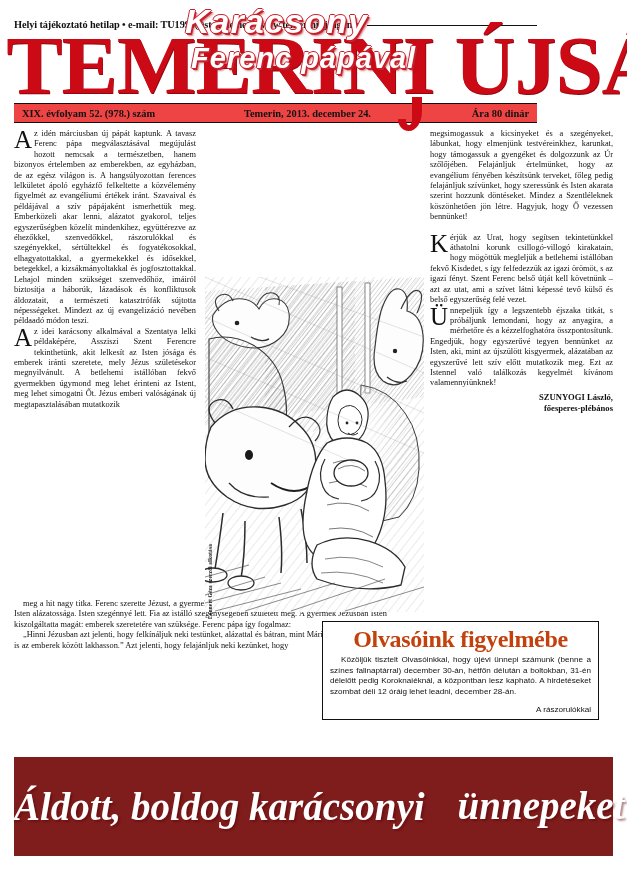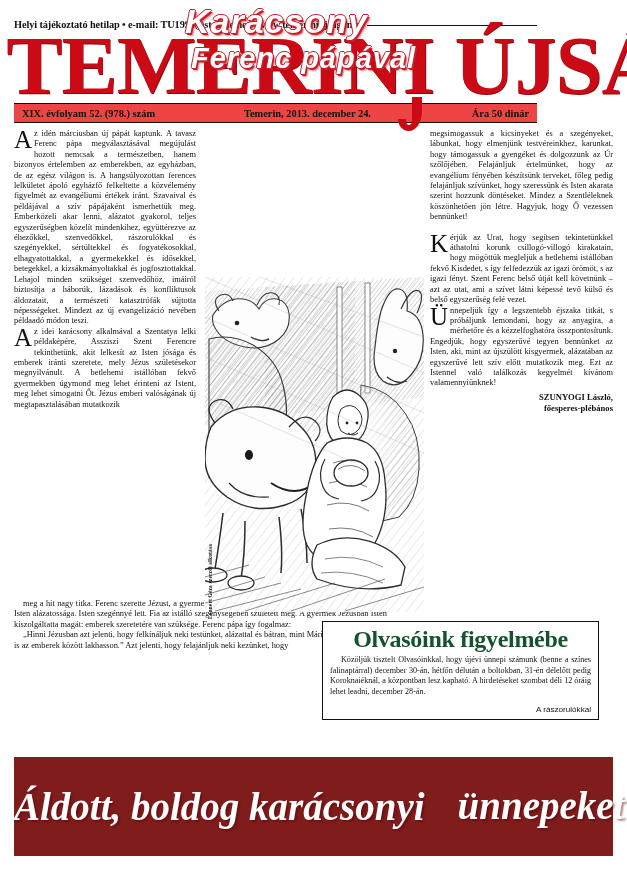--- a/index.html
+++ b/index.html
@@ -217,32 +217,32 @@
     background: #fff;
     box-sizing: border-box;
     padding: 4px 7px 5px 7px;
   }
   .notice-title {
     font-family: "Liberation Serif", serif;
     font-weight: bold;
     font-size: 24px;
     line-height: 27px;
     text-align: center;
-    color: #14532d;
+    color: #c2410c;
     letter-spacing: -0.3px;
   }
   .notice-body {
     font-family: "Liberation Sans", sans-serif;
     font-size: 8.1px;
     line-height: 10.6px;
     text-align: justify;
     color: #111;
     margin-top: 2px;
   }
-  .notice-body p { margin: 0; text-indent: 11px; font-family: Liberation Serif, serif; }
+  .notice-body p { margin: 0; text-indent: 11px; }
   .notice-sign {
     font-family: "Liberation Sans", sans-serif;
     font-size: 8.1px;
     text-align: right;
     margin-top: 8px;
     color: #111;
   }
 
   .signature {
     text-align: right;
@@ -287,21 +287,21 @@
     <div class="strapline-rule"></div>
   </div>
 
   <div class="masthead">
     <div class="masthead-title">TEMERINI ÚJSÁG</div>
   </div>
 
   <div class="issue-bar">
     <div>XIX. évfolyam 52. (978.) szám</div>
     <div class="issue-center">Temerin, 2013. december 24.</div>
-    <div>Ára 50 dinár</div>
+    <div>Ára 80 dinár</div>
   </div>
 
   <svg class="j-tail" viewBox="0 0 26 36">
     <path d="M2 0 h22 v14 c0 12 -6 20 -13 20 C4 34 0 28 0 22 h8 c0 4 1 6 3 6 c2 0 3 -2 3 -7 V0z" fill="#cc0a16"></path>
   </svg>
 
   <div class="body-wrap">
 
     <div class="col col-left">
       <p class="noind"><span class="dropcap">A</span><span>z idén márciusban új pápát kaptunk. A tavasz Ferenc pápa megválasztásával megújulást hozott nemcsak a természetben, hanem bizonyos értelemben az emberekben, az egyházban, de az egész világon is. A hangsúlyozottan ferences lelkületet ápoló egyházfő felkeltette a közvélemény figyelmét az evangéliumi értékek iránt. Szavaival és példájával a szív pápájaként ismerhettük meg. Emberközeli akar lenni, alázatot gyakorol, teljes egyszerűségben közelít mindenkihez, együttérezve az éhezőkkel, szenvedőkkel, rászorulókkal és szegényekkel, sértültekkel és fogyatékosokkal, elhagyatottakkal, a gyermekekkel és idősekkel, betegekkel, a kizsákmányoltakkal és jogfosztottakkal. Lehajol minden szükséget szenvedőhöz, imáiról biztosítja a háborúk, lázadások és konfliktusok áldozatait, a természeti katasztrófák sújtotta népességeket. Mindezt az új evangelizáció nevében példaadó módon teszi.</span></p>

